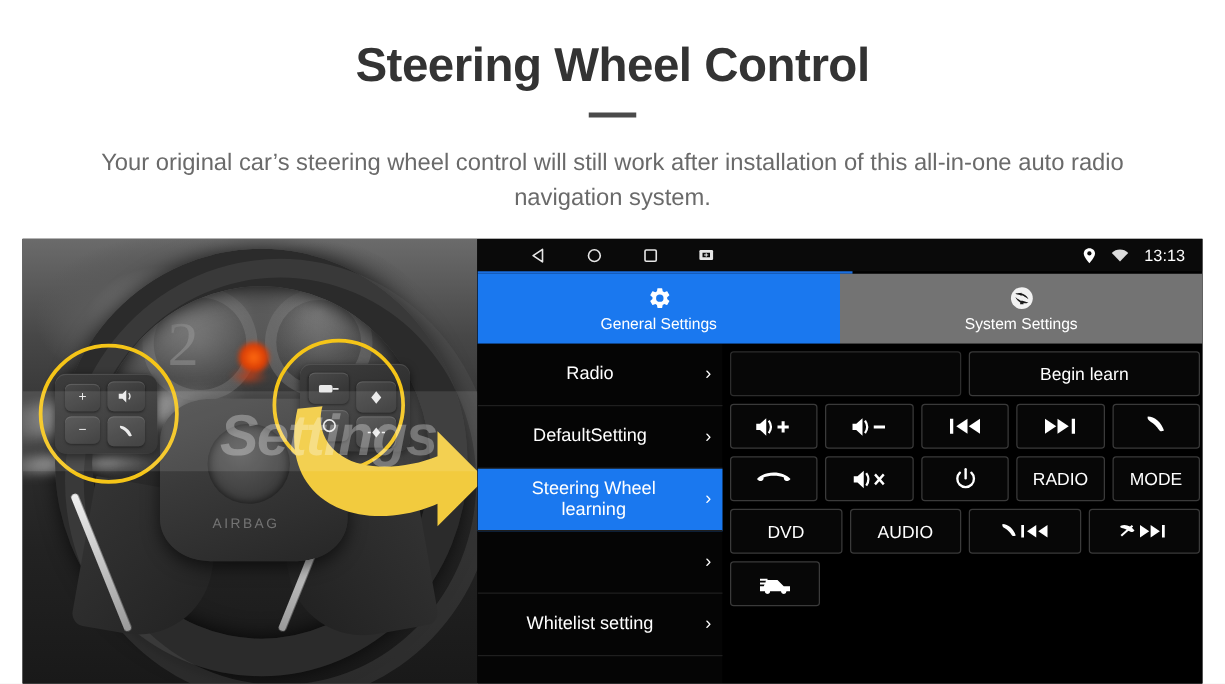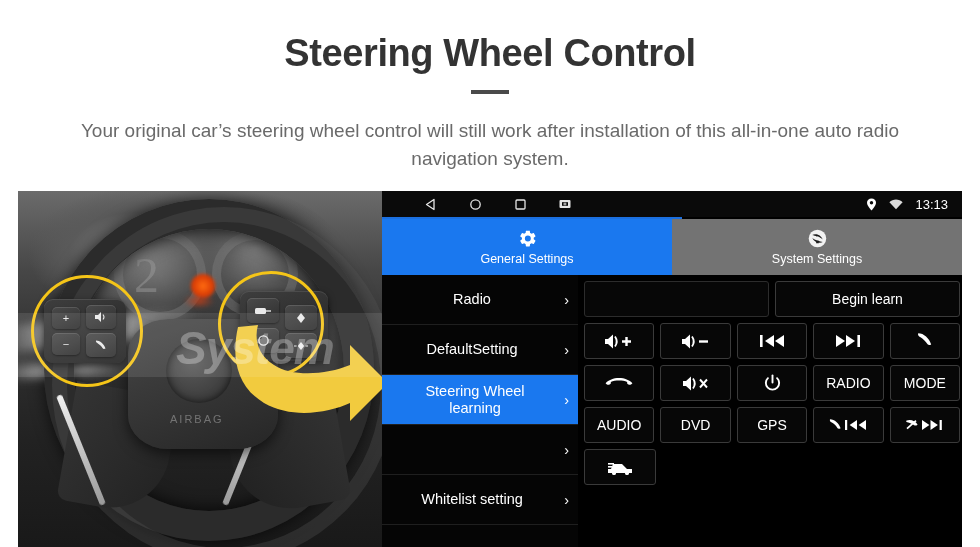--- a/index.html
+++ b/index.html
@@ -326,21 +326,21 @@
       <div class="cyc-yellow l"></div>
       <div class="cyc-yellow r"></div>
 
       <div class="arrow-wrap">
         <svg width="160" height="108" viewBox="0 0 160 108">
           <path d="M8 8 C2 34, 4 66, 34 84 C62 100, 98 94, 120 84 L120 102 L158 64 L120 26 L120 46 C96 56, 62 58, 44 46 C28 36, 24 20, 28 6 Z" fill="#f2cb3e"></path>
         </svg>
       </div>
 
       <div class="wm-band"></div>
-      <div class="wm-text">System</div>
+      <div class="wm-text">Settings</div>
     </div>
 
     <div class="ui">
 
       <div class="statusbar">
         <div class="sb-navs">
           <span class="ico">
             <svg width="13" height="13" viewBox="0 0 13 13">
                 <path d="M10 1.5 L2.5 6.5 L10 11.5 Z" fill="none" stroke="#e6e6e6" stroke-width="1.3" stroke-linejoin="round"></path>
               </svg>
@@ -503,23 +503,22 @@
                     <path d="M5.2 4.4a7 7 0 1 0 9.6 0" stroke="#fff" stroke-width="2" fill="none" stroke-linecap="round"></path>
                     <path d="M10 1.5v7.5" stroke="#fff" stroke-width="2" stroke-linecap="round"></path>
                   </svg>
               </span>
             </div>
             <div class="cell">RADIO</div>
             <div class="cell">MODE</div>
           </div>
 
           <div class="prow">
+            <div class="cell">DVD</div>
             <div class="cell">AUDIO</div>
-            <div class="cell">DVD</div>
-            <div class="cell">GPS</div>
             <div class="cell">
               <span class="ico">
                 <svg width="40" height="16" viewBox="0 0 40 16">
                     <path d="M2 2.2c4.6 0 9 4 10.6 9.1-1.7.9-2.8.6-3.4-.6-.9-1.6-3.4-4.1-5.3-5.1C2.2 4.7 1.5 3.8 2 2.2z" fill="#fff"></path>
                     <rect x="17" y="3" width="2.2" height="10" fill="#fff"></rect>
                     <path d="M29 3v10l-7.4-5z" fill="#fff"></path>
                     <path d="M38 3v10l-7.4-5z" fill="#fff"></path>
                   </svg>
               </span>
             </div>

